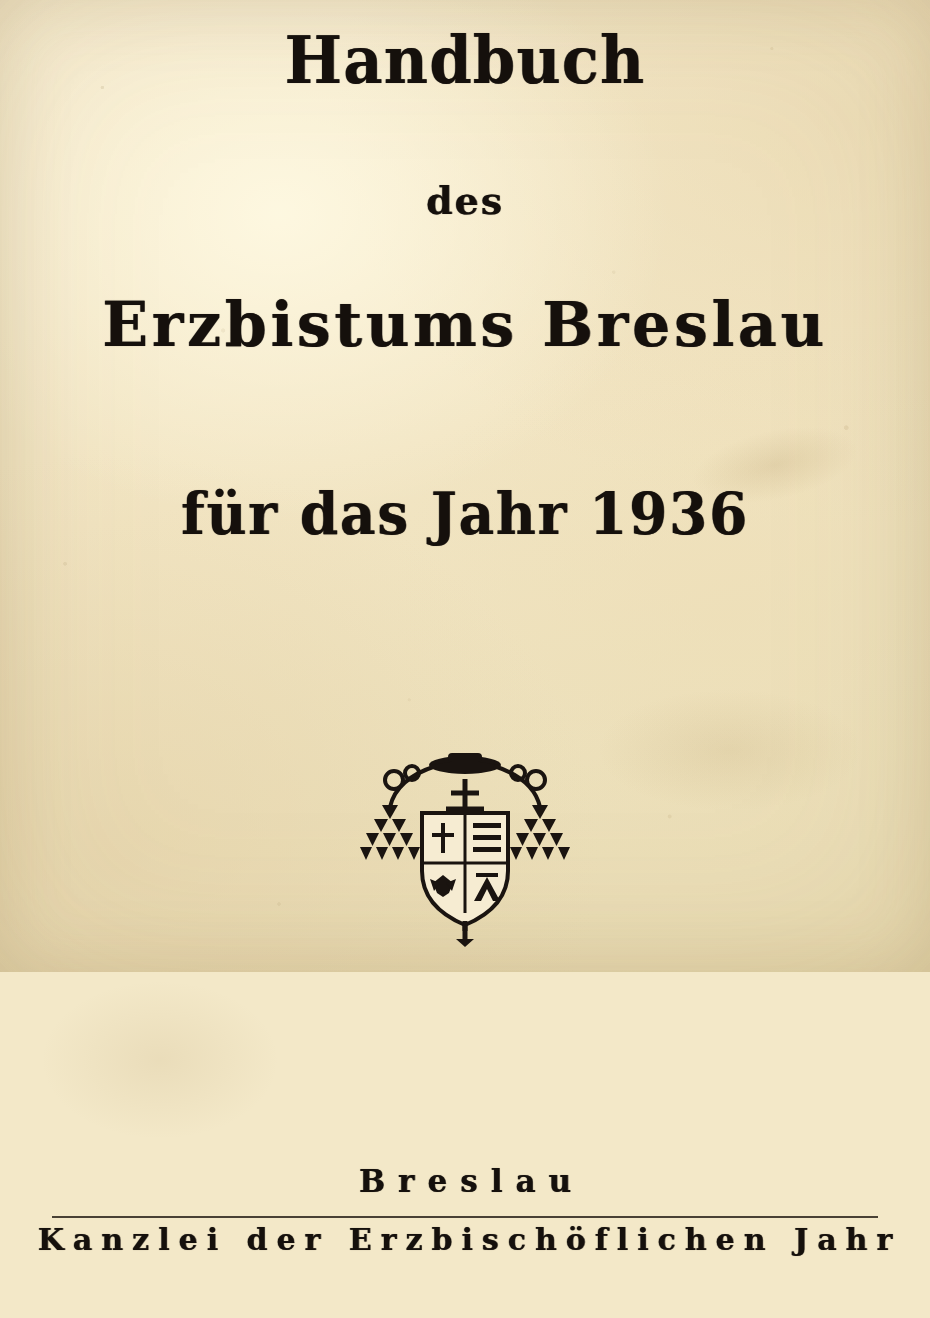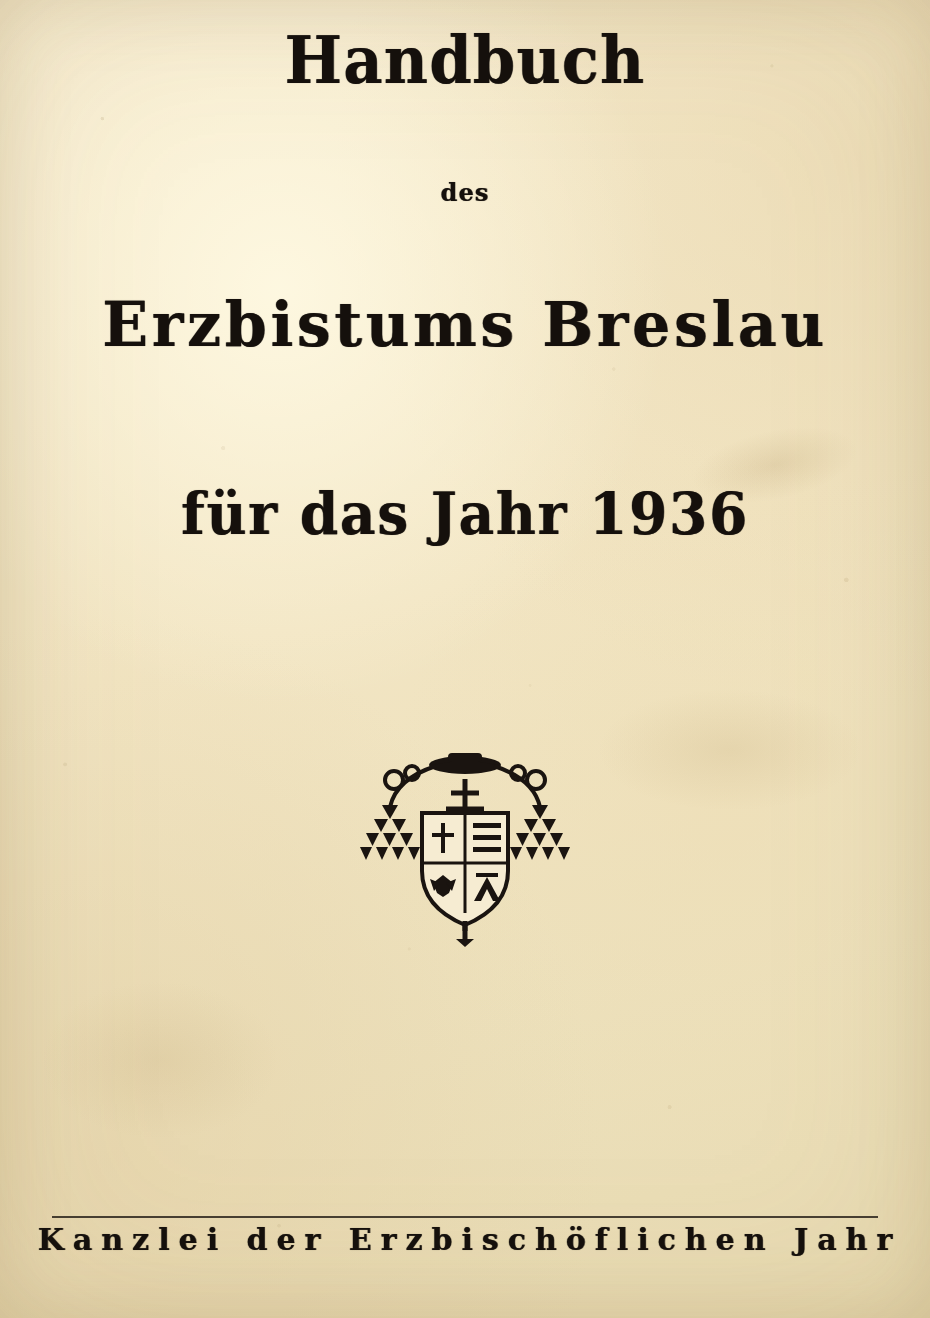--- a/index.html
+++ b/index.html
@@ -10,21 +10,21 @@
     width: 930px;
     height: 1318px;
     overflow: hidden;
     font-family: "DejaVu Serif", serif;
     background: #f3e8c8;
   }
 
   .page {
     position: relative;
     width: 930px;
-    height: 1318px;
+    height: 972px;
     box-sizing: border-box;
     background:
       radial-gradient(ellipse 60% 45% at 30% 22%, rgba(255,250,228,0.85) 0%, rgba(255,250,228,0) 70%),
       radial-gradient(ellipse 50% 40% at 78% 62%, rgba(238,222,182,0.55) 0%, rgba(238,222,182,0) 72%),
       radial-gradient(ellipse 70% 55% at 12% 88%, rgba(228,209,167,0.6) 0%, rgba(228,209,167,0) 75%),
       radial-gradient(ellipse 80% 60% at 92% 12%, rgba(231,213,171,0.55) 0%, rgba(231,213,171,0) 70%),
       linear-gradient(165deg, #f7ecd0 0%, #f2e5c3 45%, #ece0bb 75%, #e8dab1 100%);
     color: #1b1612;
   }
 
@@ -97,21 +97,21 @@
     position: absolute;
     left: 0; right: 0; top: 26px;
     font-size: 66px;
     line-height: 1.05;
     transform: scaleX(0.92);
   }
 
   .title-des {
     position: absolute;
     left: 0; right: 0; top: 178px;
-    font-size: 24px;
+    font-size: 38px;
     letter-spacing: 0.05em;
   }
 
   .title-diocese {
     position: absolute;
     left: 0; right: 0; top: 288px;
     font-size: 62px;
     letter-spacing: 0.06em;
     transform: scaleX(0.97);
   }
@@ -254,19 +254,20 @@
           </g>
 
           <g stroke="#1a1410" stroke-width="5" fill="none">
             <line x1="115" y1="186" x2="115" y2="204"></line>
           </g>
           <path d="M106 204 l18 0 l-9 8 Z" fill="#1a1410" stroke="none"></path>
         </g>
       </svg>
     </div>
 
+    <div class="fraktur footer-city">Breslau</div>
 
     <div class="footer-rule"></div>
 
     <div class="fraktur footer-office">Kanzlei der Erzbischöflichen Jahr</div>
 
   </div>
 </div>
 
 </body></html>

